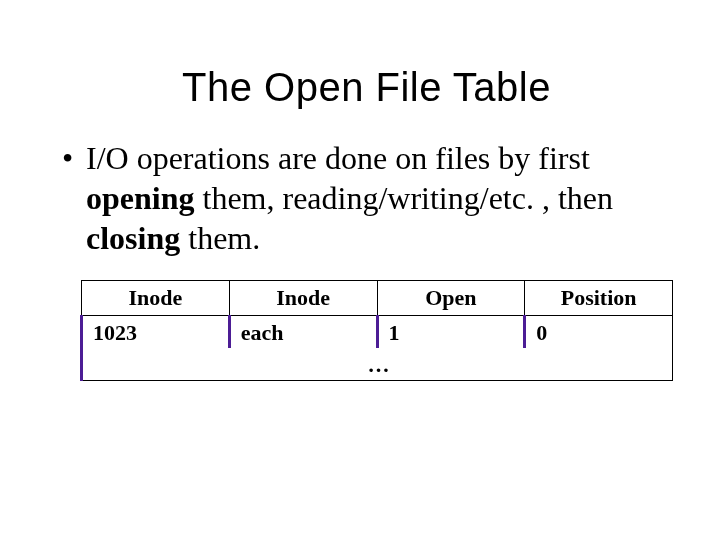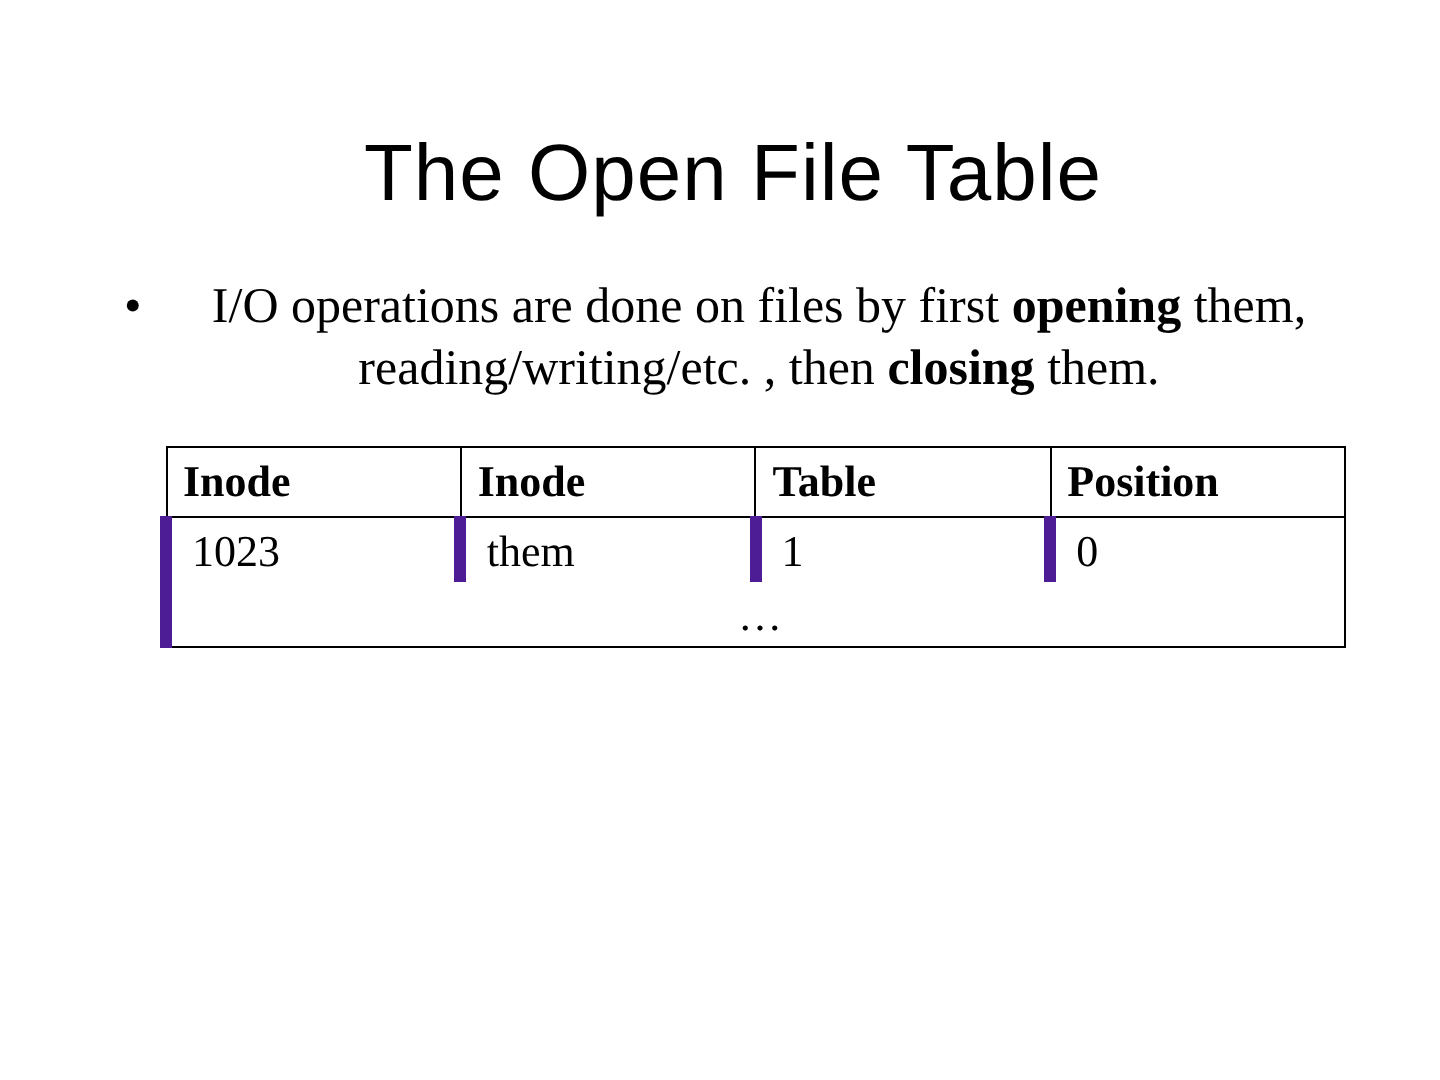--- a/index.html
+++ b/index.html
@@ -23,23 +23,22 @@
     font-weight: normal;
     font-size: 40px;
     text-align: center;
     margin: 10px 0 28px 0;
     letter-spacing: 0.5px;
   }
   ul.bullets {
     list-style: none;
     margin: 0 0 22px 0;
     padding: 0;
-    font-size: 25px;
+    font-size: 32px;
     line-height: 1.25;
-    text-align: center;
   }
   ul.bullets li {
     position: relative;
     padding-left: 26px;
     margin-bottom: 4px;
   }
   ul.bullets li::before {
     content: "•";
     position: absolute;
     left: 2px;
@@ -49,30 +48,31 @@
   table.oft {
     border-collapse: collapse;
     width: 100%;
     table-layout: fixed;
     font-size: 22px;
     margin-top: 4px;
     margin-left: 20px;
     width: calc(100% - 20px);
   }
   table.oft th {
-    text-align: left;
+    text-align: center;
     font-weight: bold;
     border: 1px solid #000;
     padding: 4px 8px;
   }
   table.oft td {
-    border-left: 6px solid #4c1d95;
+    border-left: 3px solid #4c1d95;
     border-right: 1px solid #000;
     padding: 4px 8px 2px 10px;
     vertical-align: top;
+    font-weight: bold;
   }
   table.oft tbody tr:last-child td {
     border-bottom: 1px solid #000;
   }
   .ellipsis-row td {
     text-align: center;
     border-left: 1px solid #000;
     border-right: 1px solid #000;
     border-bottom: 1px solid #000;
     padding: 0 0 2px 0;
@@ -89,28 +89,28 @@
     <li>
       <span>I/O operations are done on files by first </span><span class="b">opening</span><span> them, reading/writing/etc. , then </span><span class="b">closing</span><span> them.</span>
     </li>
   </ul>
 
   <table class="oft">
     <thead>
       <tr>
         <th>Inode</th>
         <th>Inode</th>
-        <th>Table</th>
+        <th>Open</th>
         <th>Position</th>
       </tr>
     </thead>
     <tbody>
       <tr>
         <td>1023</td>
-        <td>them</td>
+        <td>each</td>
         <td>1</td>
         <td>0</td>
       </tr>
       <tr class="ellipsis-row">
         <td colspan="4">…</td>
       </tr>
     </tbody>
   </table>
 
 </div>

